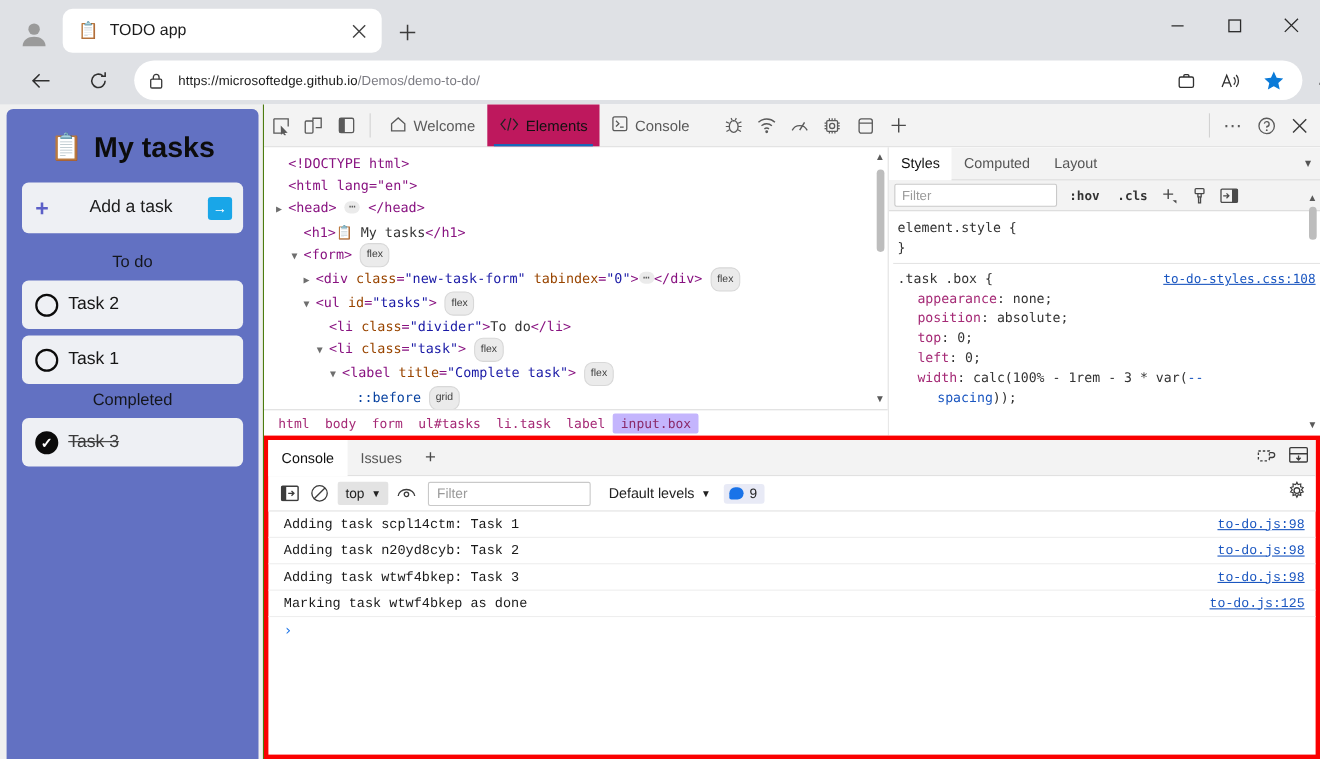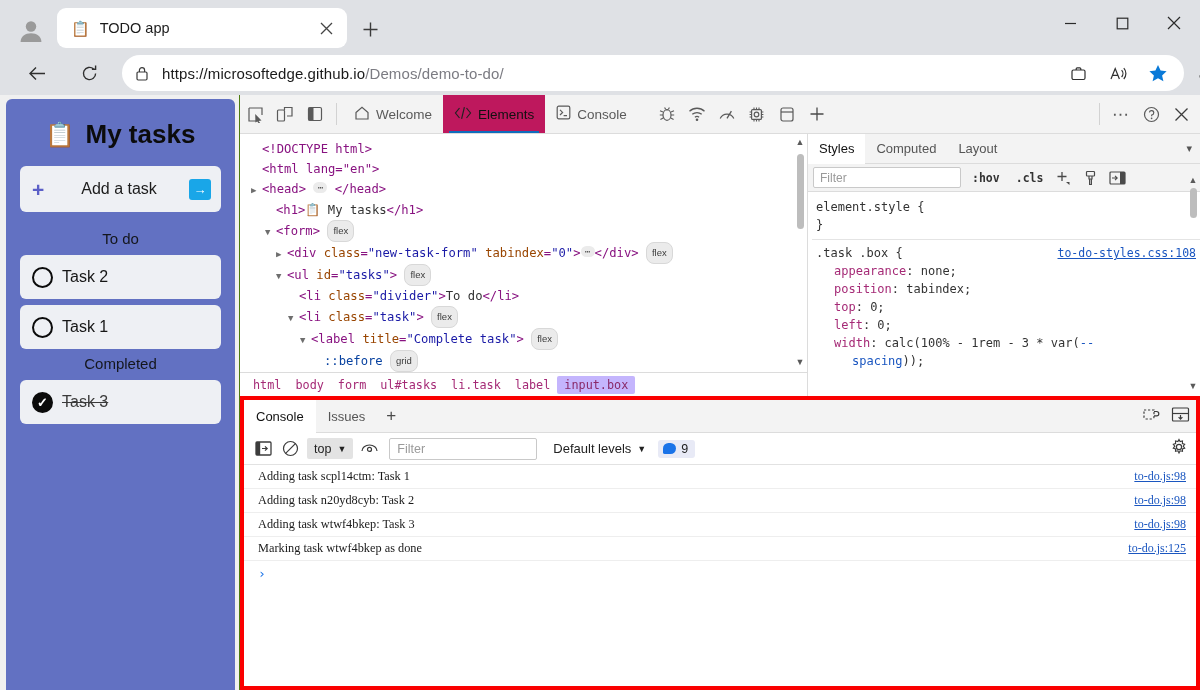--- a/index.html
+++ b/index.html
@@ -80,21 +80,21 @@
     background: #fff; border-radius: 18px;
     display: flex; align-items: center;
     padding: 0 6px 0 0;
   }
   .omni-lock {
     width: 40px; display: flex; align-items: center; justify-content: center;
     color: #3a3a3a;
   }
   .omni-url {
     flex: 1;
-    font-size: 15px;
+    font-size: 12px;
     color: #7b7b82;
     white-space: nowrap; overflow: hidden;
     letter-spacing: 0.1px;
   }
   .omni-url b { color: #1a1a1a; font-weight: 400; }
   .omni-icon {
     width: 40px; height: 30px;
     display: flex; align-items: center; justify-content: center;
     color: #2f2f2f;
   }
@@ -381,21 +381,21 @@
     width: 13px; height: 11px; border-radius: 6px 6px 6px 2px;
     background: #1a73e8;
   }
   .dr-gear { position: absolute; right: 8px; color: #3c3c3c; }
 
   .console-log { padding-top: 0; }
   .log-row {
     height: 24px; display: flex; align-items: center;
     border-bottom: 1px solid #eeeeee;
     padding: 0 10px 0 14px;
-    font-family: Liberation Serif, serif;
+    font-family: Liberation Mono, monospace;
     font-size: 12.3px; color: #1a1a1a;
   }
   .log-msg { flex: 1; }
   .log-src { color: #1a56c0; text-decoration: underline; font-size: 12px; }
   .prompt-row {
     height: 24px; display: flex; align-items: center;
     padding-left: 14px;
     color: #1a73e8; font-size: 13px;
     font-family: "DejaVu Sans Mono", monospace;
   }
@@ -729,21 +729,21 @@
           <div class="st-rule">
             <div><span class="sel-name">element.style</span> {</div>
             <div>}</div>
           </div>
           <div class="st-rule sep">
             <div class="st-head">
               <span><span class="cls">.task .box</span> {</span>
               <span class="st-src">to-do-styles.css:108</span>
             </div>
             <div class="st-decl"><span class="st-prop">appearance</span>: <span class="st-val">none;</span></div>
-            <div class="st-decl"><span class="st-prop">position</span>: <span class="st-val">tabindex;</span></div>
+            <div class="st-decl"><span class="st-prop">position</span>: <span class="st-val">absolute;</span></div>
             <div class="st-decl"><span class="st-prop">top</span>: <span class="st-val">0;</span></div>
             <div class="st-decl"><span class="st-prop">left</span>: <span class="st-val">0;</span></div>
             <div class="st-decl"><span class="st-prop">width</span>: <span class="st-val">calc(100% - 1rem - 3 * var(</span><span class="st-var">--</span></div>
             <div class="st-decl" style="padding-left:36px"><span class="st-var">spacing</span><span class="st-val">));</span></div>
           </div>
         </div>
 
         <div class="st-scroll">
           <div class="sc-up" style="top:-18px">▲</div>
           <div class="sc-thumb" style="top:-4px;height:30px"></div>

